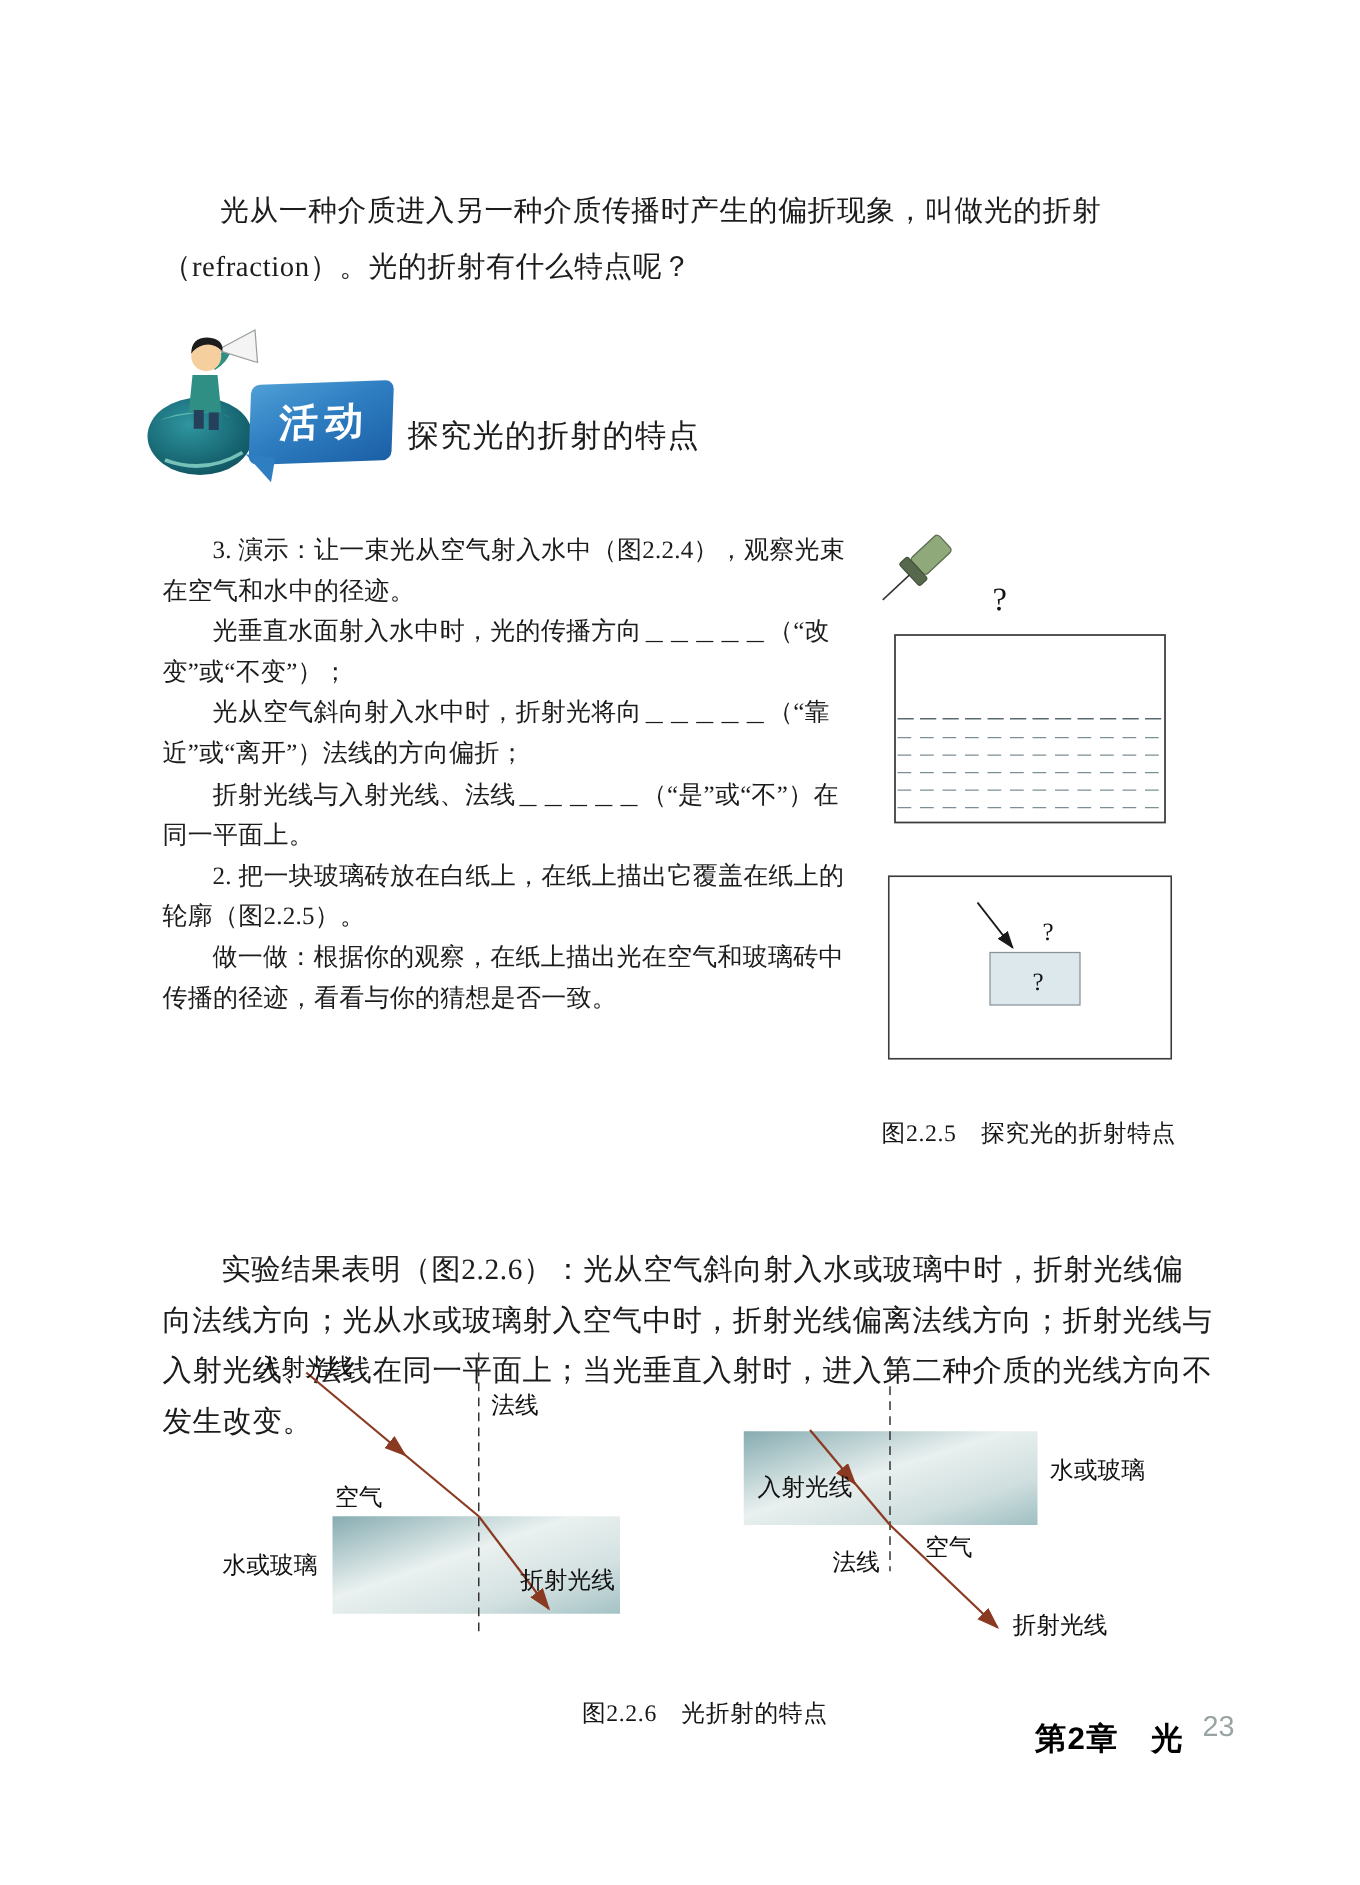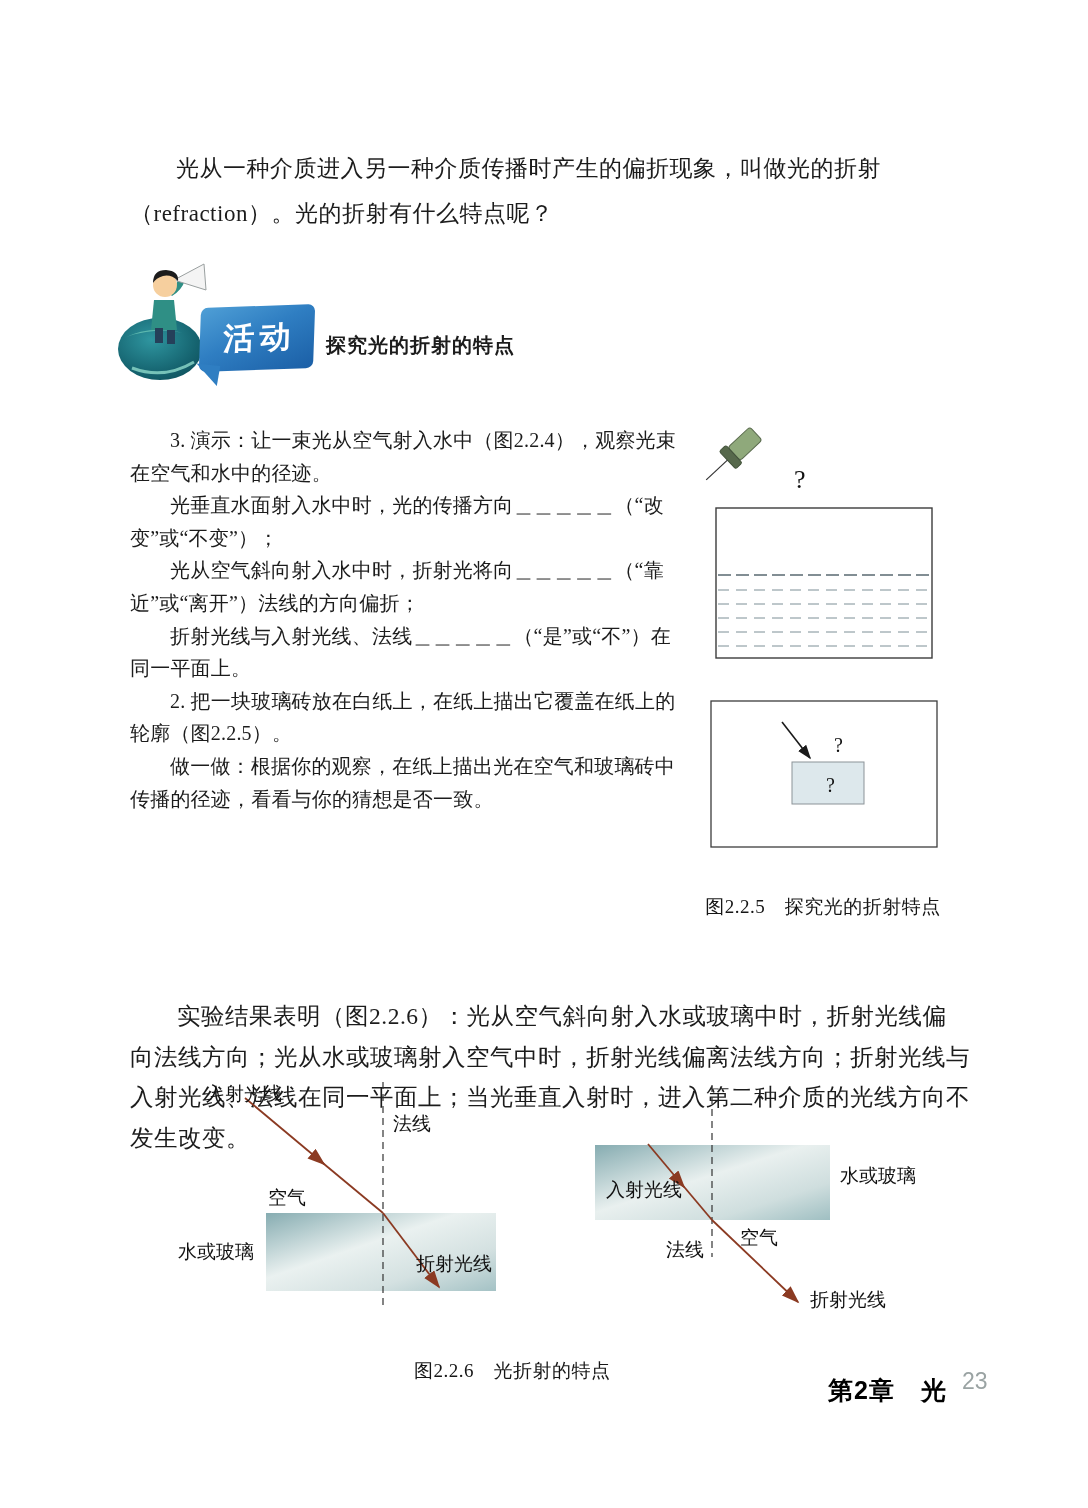--- a/index.html
+++ b/index.html
@@ -35,21 +35,21 @@
   }
   .badge-tail {
     position: absolute; left: -4px; bottom: -13px;
     width: 0; height: 0;
     border-top: 20px solid #2f7ec2;
     border-left: 24px solid transparent;
     transform: rotate(8deg);
   }
   .activity-title {
     left: 326px; top: 332px;
-    font-size: 20px; font-weight: bold; letter-spacing: 1px;
+    font-size: 25px; font-weight: normal; letter-spacing: 1px;
     font-family: "Liberation Sans", "DejaVu Sans", sans-serif;
   }
 
   
   .body-col { left: 130px; top: 424px; width: 558px; }
   .body-col p {
     font-size: 20px; line-height: 32.6px;
     text-indent: 2em; letter-spacing: 0.2px;
   }
 
@@ -61,21 +61,21 @@
   .caption { font-size: 19px; color: #161616; letter-spacing: 0.5px; margin-top: 30px; }
 
   .result {
     left: 130px; top: 972px; width: 840px;
     font-size: 23.5px; line-height: 40.5px;
     text-indent: 2em; letter-spacing: 0.5px; margin-top: 24px;
   }
 
   .fig226L { left: 148px; top: 1076px; }
   .fig226R { left: 588px; top: 1080px; }
-  .cap226 { left: 414px; top: 1328px; width: 262px; text-align: left; }
+  .cap226 { left: 400px; top: 1328px; width: 262px; text-align: right; }
 
   .chapter {
     left: 828px; top: 1374px; font-size: 25px; font-weight: bold;
     font-family: "Liberation Sans", "DejaVu Sans", sans-serif;
     letter-spacing: 1px; color: #000000;
   }
   .pagenum {
     left: 962px; top: 1368px; font-size: 23px; color: #9aa3a3;
     font-family: "Liberation Sans", "DejaVu Sans", sans-serif;
   }

